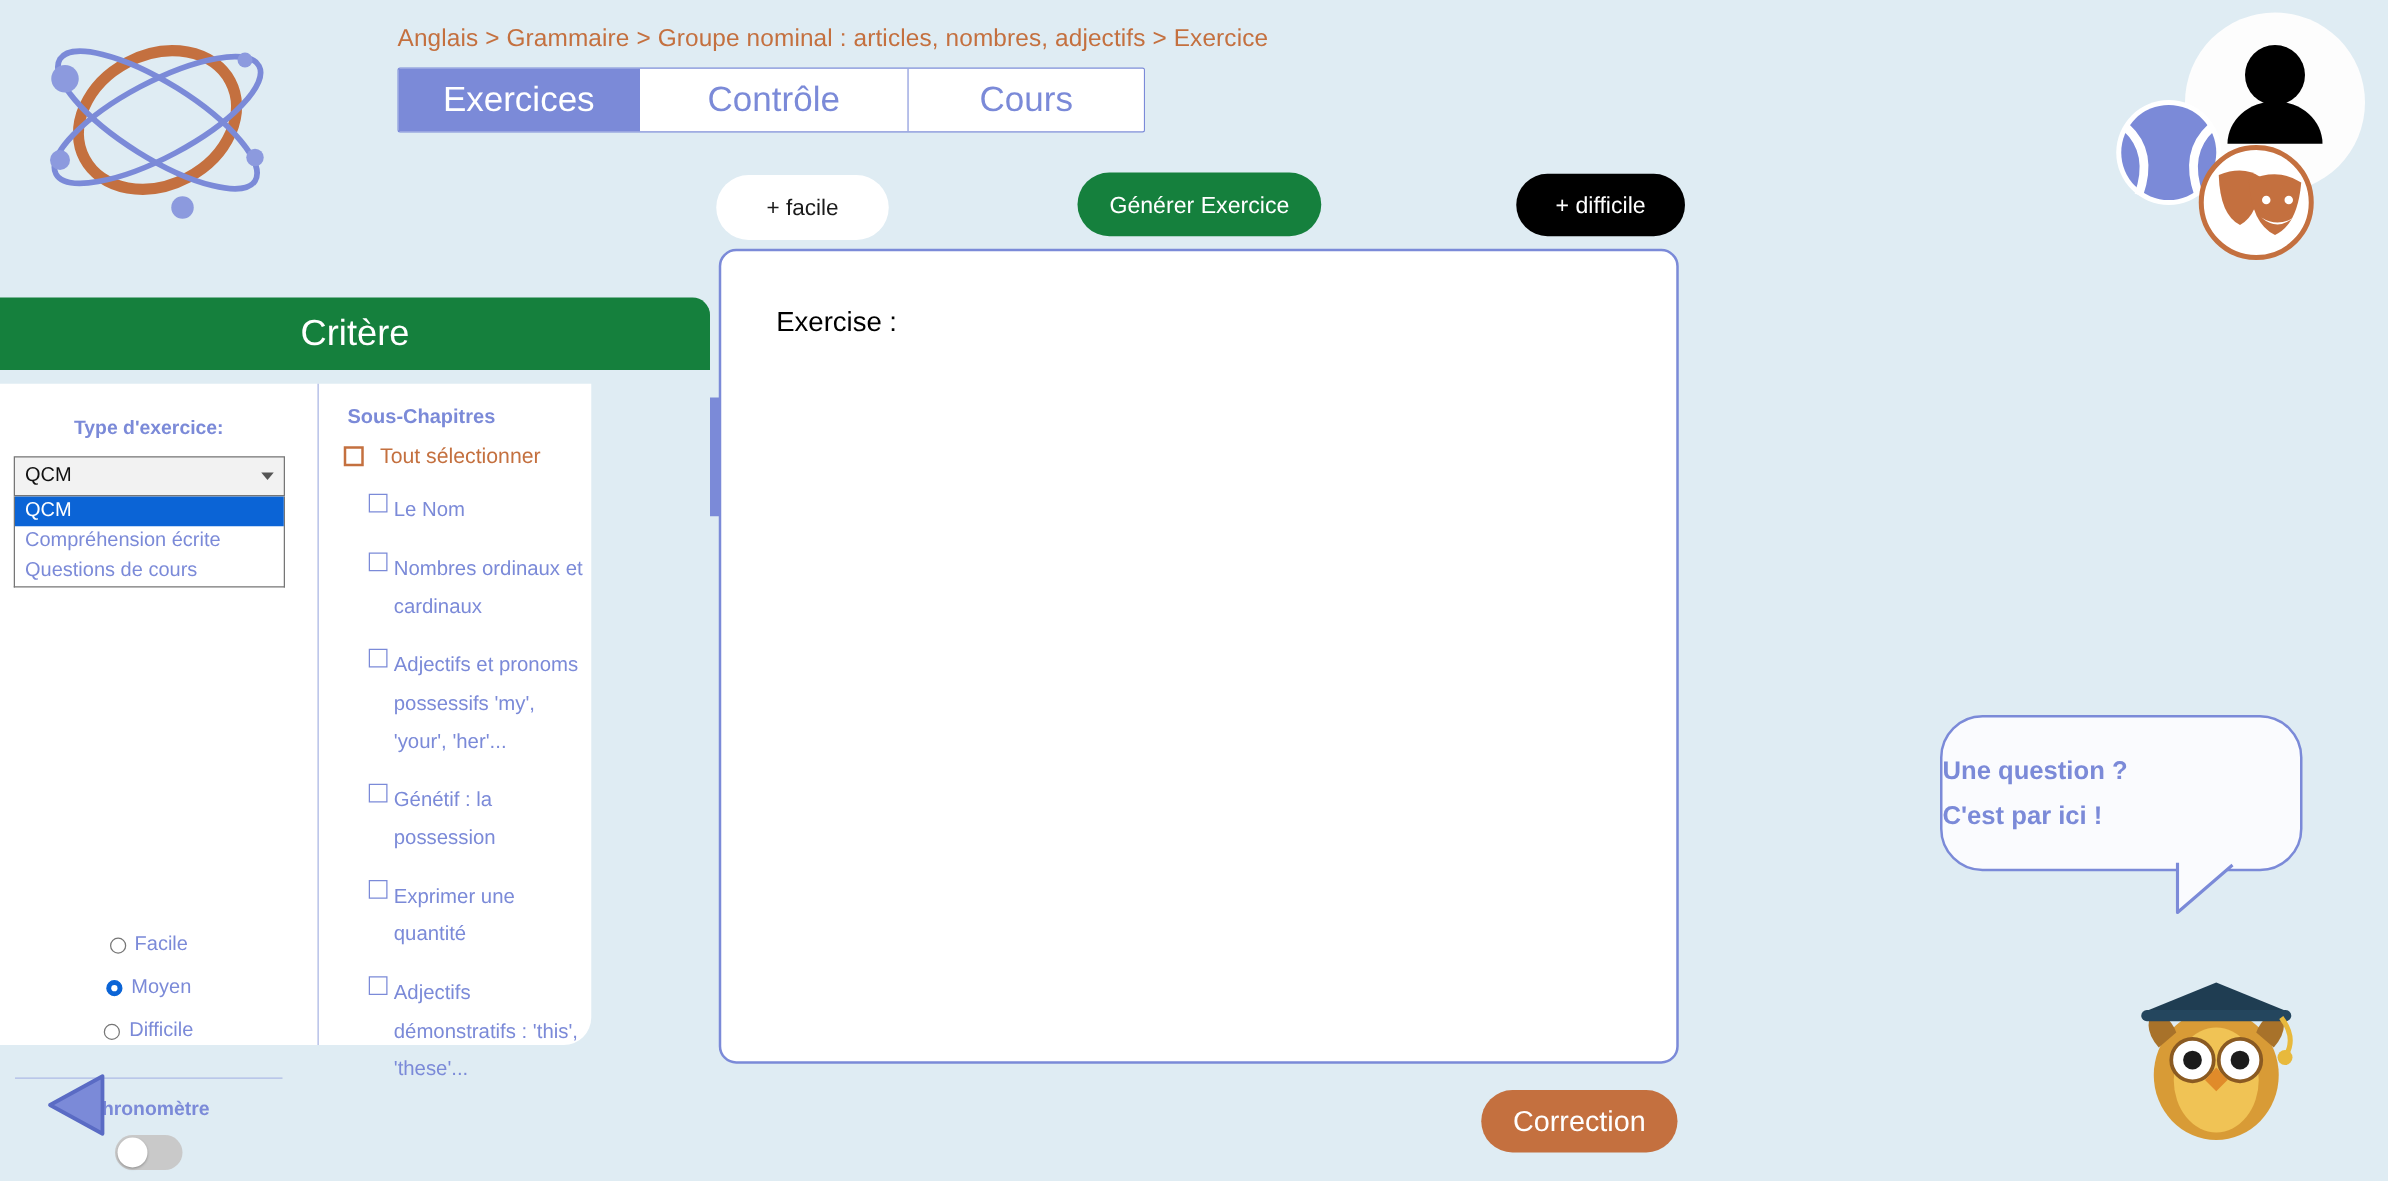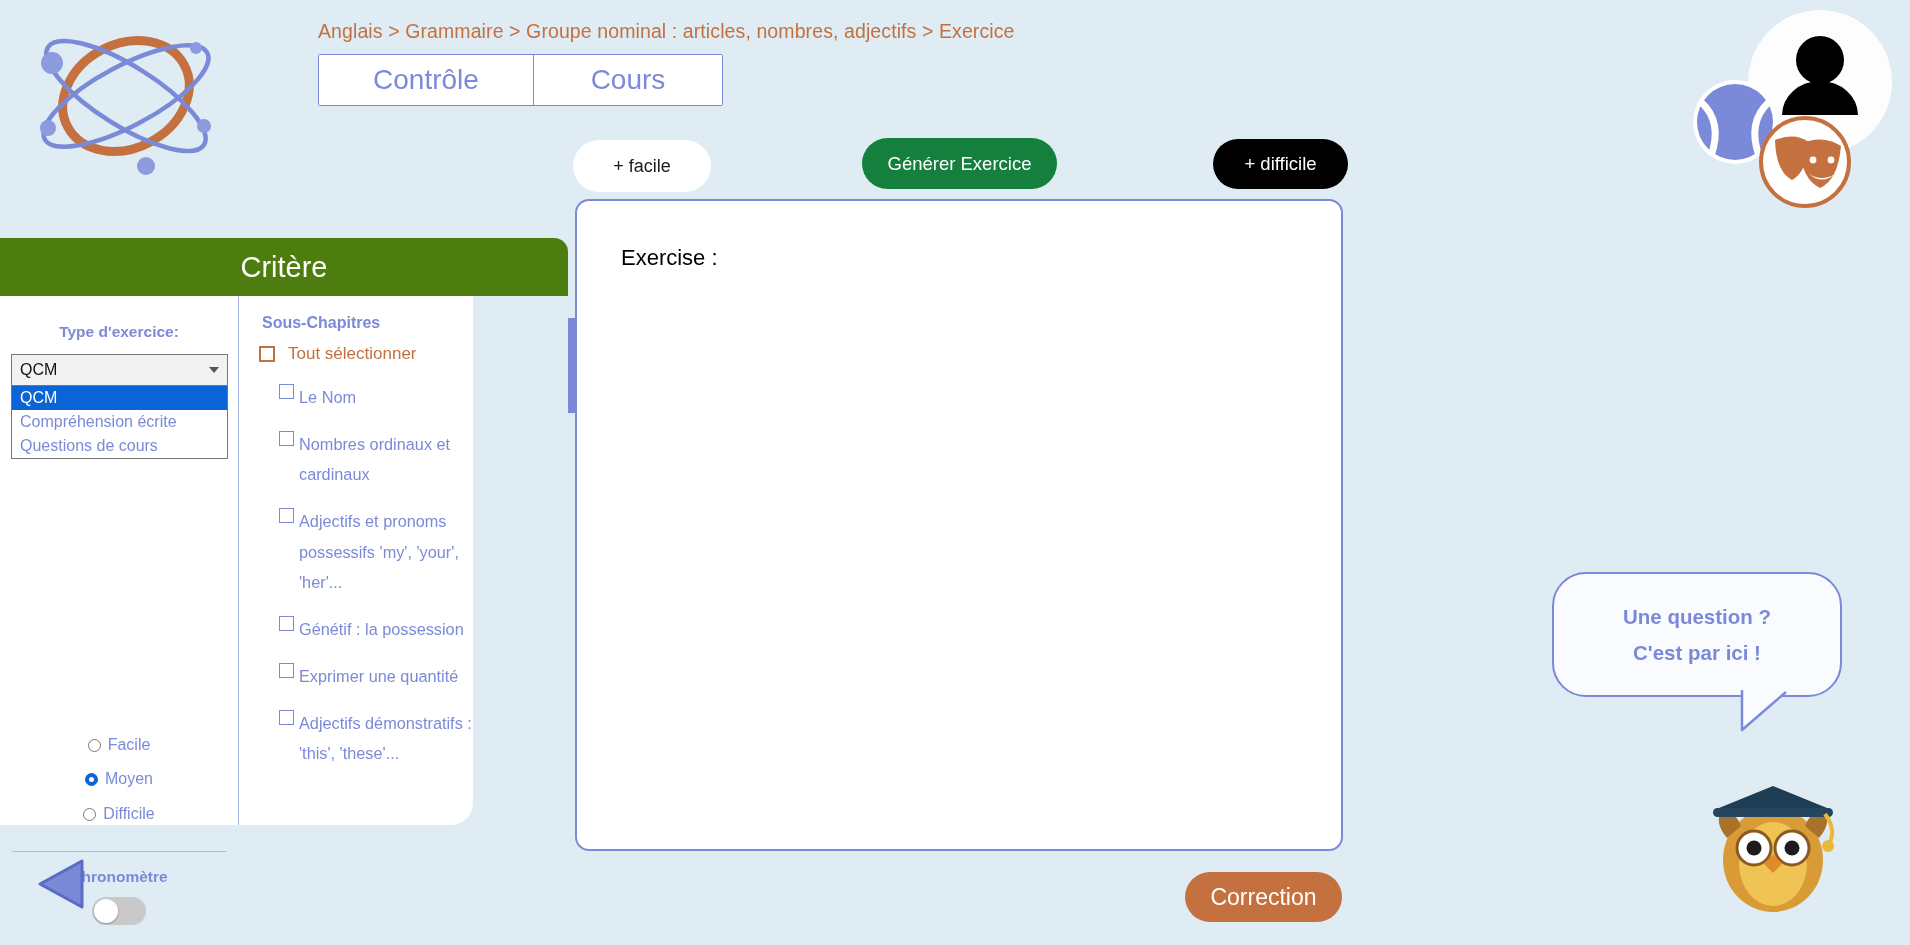--- a/index.html
+++ b/index.html
@@ -58,28 +58,29 @@
     position:absolute; left:1213px; top:139px;
     width:135px; height:50px; border-radius:25px;
     background:#000; color:#fff; font-size:18.5px;
     display:flex; align-items:center; justify-content:center;
     border:none; cursor:pointer; font-family:inherit;
   }
 
   
   .crit-header {
     position:absolute; left:0; top:238px; width:568px; height:58px;
-    background:#4d7c0f; color:#fff; font-size:29px;
+    background:#15803d; color:#fff; font-size:29px;
     display:flex; align-items:center; justify-content:center;
     border-top-right-radius:14px;
   }
   .crit-body {
-    position:absolute; left:0; top:296px; width:473px; height:529px;
+    position:absolute; left:0; top:307px; width:473px; height:529px;
     background:#fff; border-bottom-right-radius:22px;
     display:flex;
+    gap:16px;
   }
   .crit-left { width:238px; position:relative; }
   .crit-right {
     flex:1; border-left:1px solid #a9b5e4; padding:18px 0 0 20px;
     position:relative;
   }
 
   
   .lbl-type {
     position:absolute; top:27px; left:0; width:100%;
@@ -194,21 +195,21 @@
     cursor:pointer;
   }
 
   
   .avatar-cluster { position:absolute; right:8px; top:2px; width:225px; height:225px; }
 
   
   .bubble {
     position:absolute; left:1552px; top:572px; width:290px; height:125px;
     border:2px solid #7b8ad8; border-radius:34px; background:#fafbfe;
-    display:flex; flex-direction:column; align-items:center;
+    display:flex; flex-direction:column; 
     justify-content:center; gap:12px;
   }
   .bubble div { font-size:20.5px; font-weight:bold; color:#7b8ad8; }
   .bubble-tail { position:absolute; left:1740px; top:690px; width:60px; height:50px; }
 
   
   .owl { position:absolute; left:1697px; top:768px; width:152px; height:152px; }
 </style>
 </head>
 <body>
@@ -222,20 +223,21 @@
     <circle cx="30" cy="120" r="8" fill="#8c9ade"></circle>
     <circle cx="128" cy="158" r="9" fill="#8c9ade"></circle>
     <circle cx="186" cy="118" r="7" fill="#8c9ade"></circle>
     <circle cx="178" cy="40" r="6" fill="#8c9ade"></circle>
   </svg>
 </div>
 
 <div class="breadcrumb">Anglais &gt; Grammaire &gt; Groupe nominal : articles, nombres, adjectifs &gt; Exercice</div>
 
 <div class="tabs">
+  <div class="tab t1 active">Exercices</div>
   <div class="tab t2">Contrôle</div>
   <div class="tab t3">Cours</div>
 </div>
 
 <button class="btn-facile">+ facile</button>
 <button class="btn-generer">Générer Exercice</button>
 <button class="btn-difficile">+ difficile</button>
 
 <div class="crit-header">Critère</div>
 

